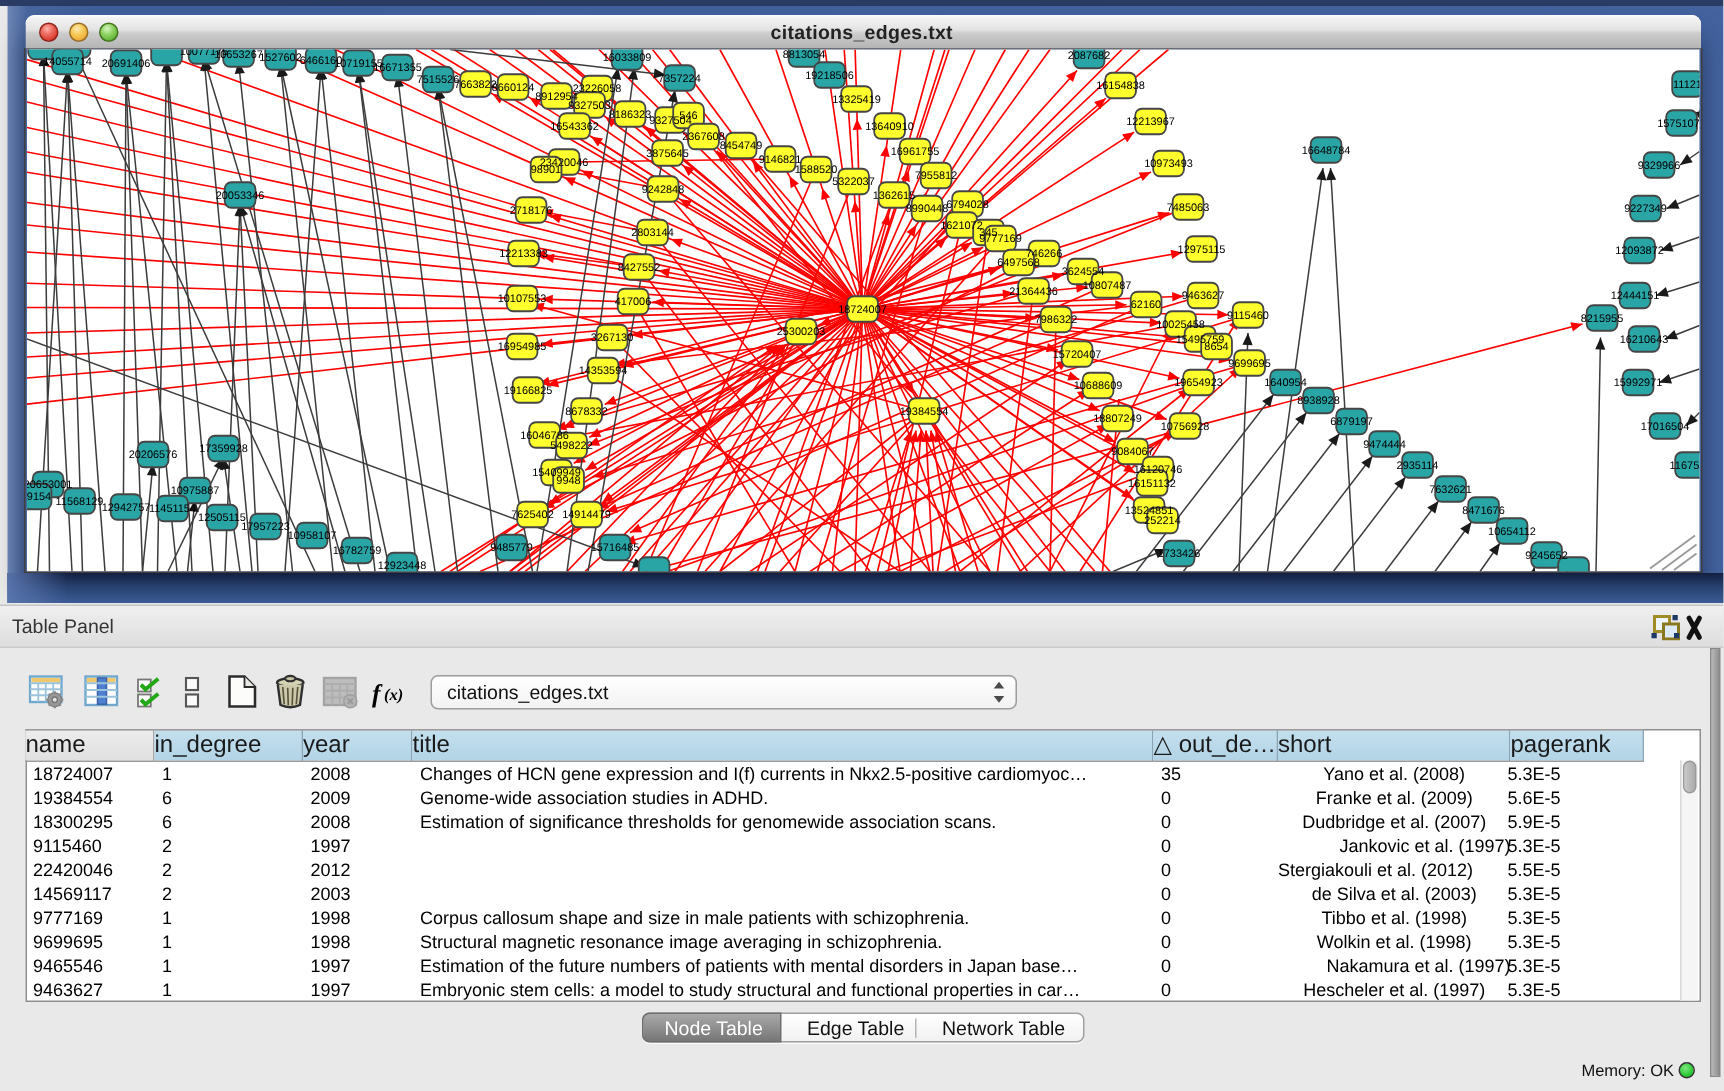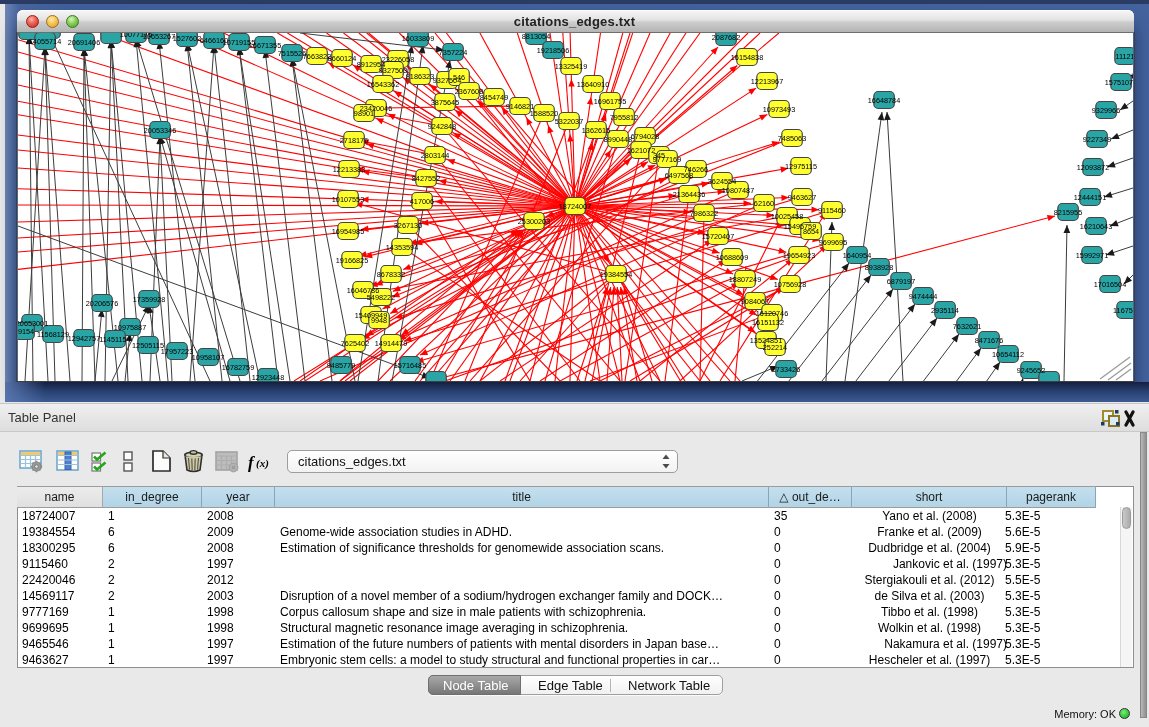--- a/index.html
+++ b/index.html
@@ -14,21 +14,21 @@
 #tly{left:46px;background:radial-gradient(circle at 40% 30%,#ffe9b3 0,#f7ca57 40%,#eba833 80%,#98692a 100%);border:1px solid #9a6d25}
 #tlg{left:66px;background:radial-gradient(circle at 40% 30%,#d6f5c0 0,#8ed262 40%,#5cb233 80%,#3f701f 100%);border:1px solid #45761f}
 
 #tp{left:0;top:402px;width:1149px;height:325px;background:#e9e9e9}
 #tphead{left:0;top:403px;width:1149px;height:29px;background:linear-gradient(to bottom,#efefef,#dedede);border-top:1px solid #c5c5c5;border-bottom:1px solid #c9c9c9}
 #tptitle{left:8px;top:410px;font-size:13px;color:#333}
 
 #dd{left:287px;top:450px;width:391px;height:23px;background:linear-gradient(to bottom,#fff,#f2f2f2);border:1px solid #9d9d9d;border-radius:5px;font-size:13px;color:#111;line-height:21px;padding-left:10px}
 
 #tbl{left:17px;top:486px;width:1117px;height:182px;background:#fff;border:1px solid #8e8e8e}
-.hc{position:absolute;top:486px;height:22px;border-top:1px solid #9c9c9c;border-bottom:1px solid #9c9c9c;border-right:1px solid #88a6b8;background:linear-gradient(to bottom,#c3dfee,#b2d4e6);font-size:12px;color:#1a1a1a;text-align:center;line-height:20px}
+.hc{position:absolute;top:486px;height:22px;border-top:1px solid #9c9c9c;border-bottom:1px solid #9c9c9c;border-right:1px solid #88a6b8;background:linear-gradient(to bottom,#c3dfee,#b2d4e6);font-size:16px;color:#1a1a1a;line-height:20px}
 .hg{background:linear-gradient(to bottom,#ececec,#e0e0e0);border-right:1px solid #a8a8a8}
 .row{position:absolute;left:18px;width:1100px;height:16px;font-size:12px;color:#000;white-space:nowrap}
 .c{position:absolute;top:1px}
 
 #vsb{left:1120px;top:507px;width:12px;height:160px;background:#f5f5f5;border-left:1px solid #d8d8d8}
 #vth{left:1121.5px;top:507px;width:9px;height:22px;background:linear-gradient(to right,#c9c9c9,#ababab);border-radius:5px;border:1px solid #9a9a9a}
 #osb{left:1140px;top:432px;width:7px;height:286px;background:linear-gradient(to right,#b9b9b9,#8f8f8f);border:1px solid #888}
 
 #tabs{left:428px;top:675px;width:295px;height:20px;border:1px solid #9f9f9f;border-radius:5px;background:linear-gradient(to bottom,#ffffff,#f1f1f1);box-shadow:0 1px 0 rgba(255,255,255,.8)}
 #tabsel{left:428px;top:675px;width:93px;height:20px;border-radius:5px 0 0 5px;background:linear-gradient(to bottom,#a9a9a9,#767676);border:1px solid #6f6f6f}
@@ -795,63 +795,63 @@
 <div class="hc" style="left:103px;width:99px">in_degree</div>
 <div class="hc" style="left:202px;width:73px">year</div>
 <div class="hc" style="left:275px;width:494px">title</div>
 <div class="hc" style="left:769px;width:83px">△ out_de…</div>
 <div class="hc" style="left:852px;width:155px">short</div>
 <div class="hc" style="left:1007px;width:89px">pagerank</div>
 <div class="row" style="top:508px">
     <span class="c" style="left:4px">18724007</span>
     <span class="c" style="left:90px">1</span>
     <span class="c" style="left:189px">2008</span>
+    <span class="c" style="left:262px">Changes of HCN gene expression and I(f) currents in Nkx2.5-positive cardiomyoc…</span>
     <span class="c" style="left:756px">35</span>
     <span class="c" style="left:834px;width:155px;text-align:center">Yano et al. (2008)</span>
     <span class="c" style="left:987px">5.3E-5</span>
   </div>
 <div class="row" style="top:524px">
     <span class="c" style="left:4px">19384554</span>
     <span class="c" style="left:90px">6</span>
     <span class="c" style="left:189px">2009</span>
     <span class="c" style="left:262px">Genome-wide association studies in ADHD.</span>
     <span class="c" style="left:756px">0</span>
     <span class="c" style="left:834px;width:155px;text-align:center">Franke et al. (2009)</span>
     <span class="c" style="left:987px">5.6E-5</span>
   </div>
 <div class="row" style="top:540px">
     <span class="c" style="left:4px">18300295</span>
     <span class="c" style="left:90px">6</span>
     <span class="c" style="left:189px">2008</span>
     <span class="c" style="left:262px">Estimation of significance thresholds for genomewide association scans.</span>
     <span class="c" style="left:756px">0</span>
-    <span class="c" style="left:834px;width:155px;text-align:center">Dudbridge et al. (2004)</span>
+    <span class="c" style="left:834px;width:155px;text-align:center">Dudbridge et al. (2007)</span>
     <span class="c" style="left:987px">5.9E-5</span>
   </div>
 <div class="row" style="top:556px">
     <span class="c" style="left:4px">9115460</span>
     <span class="c" style="left:90px">2</span>
     <span class="c" style="left:189px">1997</span>
     <span class="c" style="left:756px">0</span>
     <span class="c" style="left:834px;width:155px;text-align:right">Jankovic et al. (1997)</span>
     <span class="c" style="left:987px">5.3E-5</span>
   </div>
 <div class="row" style="top:572px">
     <span class="c" style="left:4px">22420046</span>
     <span class="c" style="left:90px">2</span>
     <span class="c" style="left:189px">2012</span>
     <span class="c" style="left:756px">0</span>
-    <span class="c" style="left:834px;width:155px;text-align:center">Stergiakouli et al. (2012)</span>
+    <span class="c" style="left:834px;width:155px;text-align:left">Stergiakouli et al. (2012)</span>
     <span class="c" style="left:987px">5.5E-5</span>
   </div>
 <div class="row" style="top:588px">
     <span class="c" style="left:4px">14569117</span>
     <span class="c" style="left:90px">2</span>
     <span class="c" style="left:189px">2003</span>
-    <span class="c" style="left:262px">Disruption of a novel member of a sodium/hydrogen exchanger family and DOCK…</span>
     <span class="c" style="left:756px">0</span>
     <span class="c" style="left:834px;width:155px;text-align:center">de Silva et al. (2003)</span>
     <span class="c" style="left:987px">5.3E-5</span>
   </div>
 <div class="row" style="top:604px">
     <span class="c" style="left:4px">9777169</span>
     <span class="c" style="left:90px">1</span>
     <span class="c" style="left:189px">1998</span>
     <span class="c" style="left:262px">Corpus callosum shape and size in male patients with schizophrenia.</span>
     <span class="c" style="left:756px">0</span>

